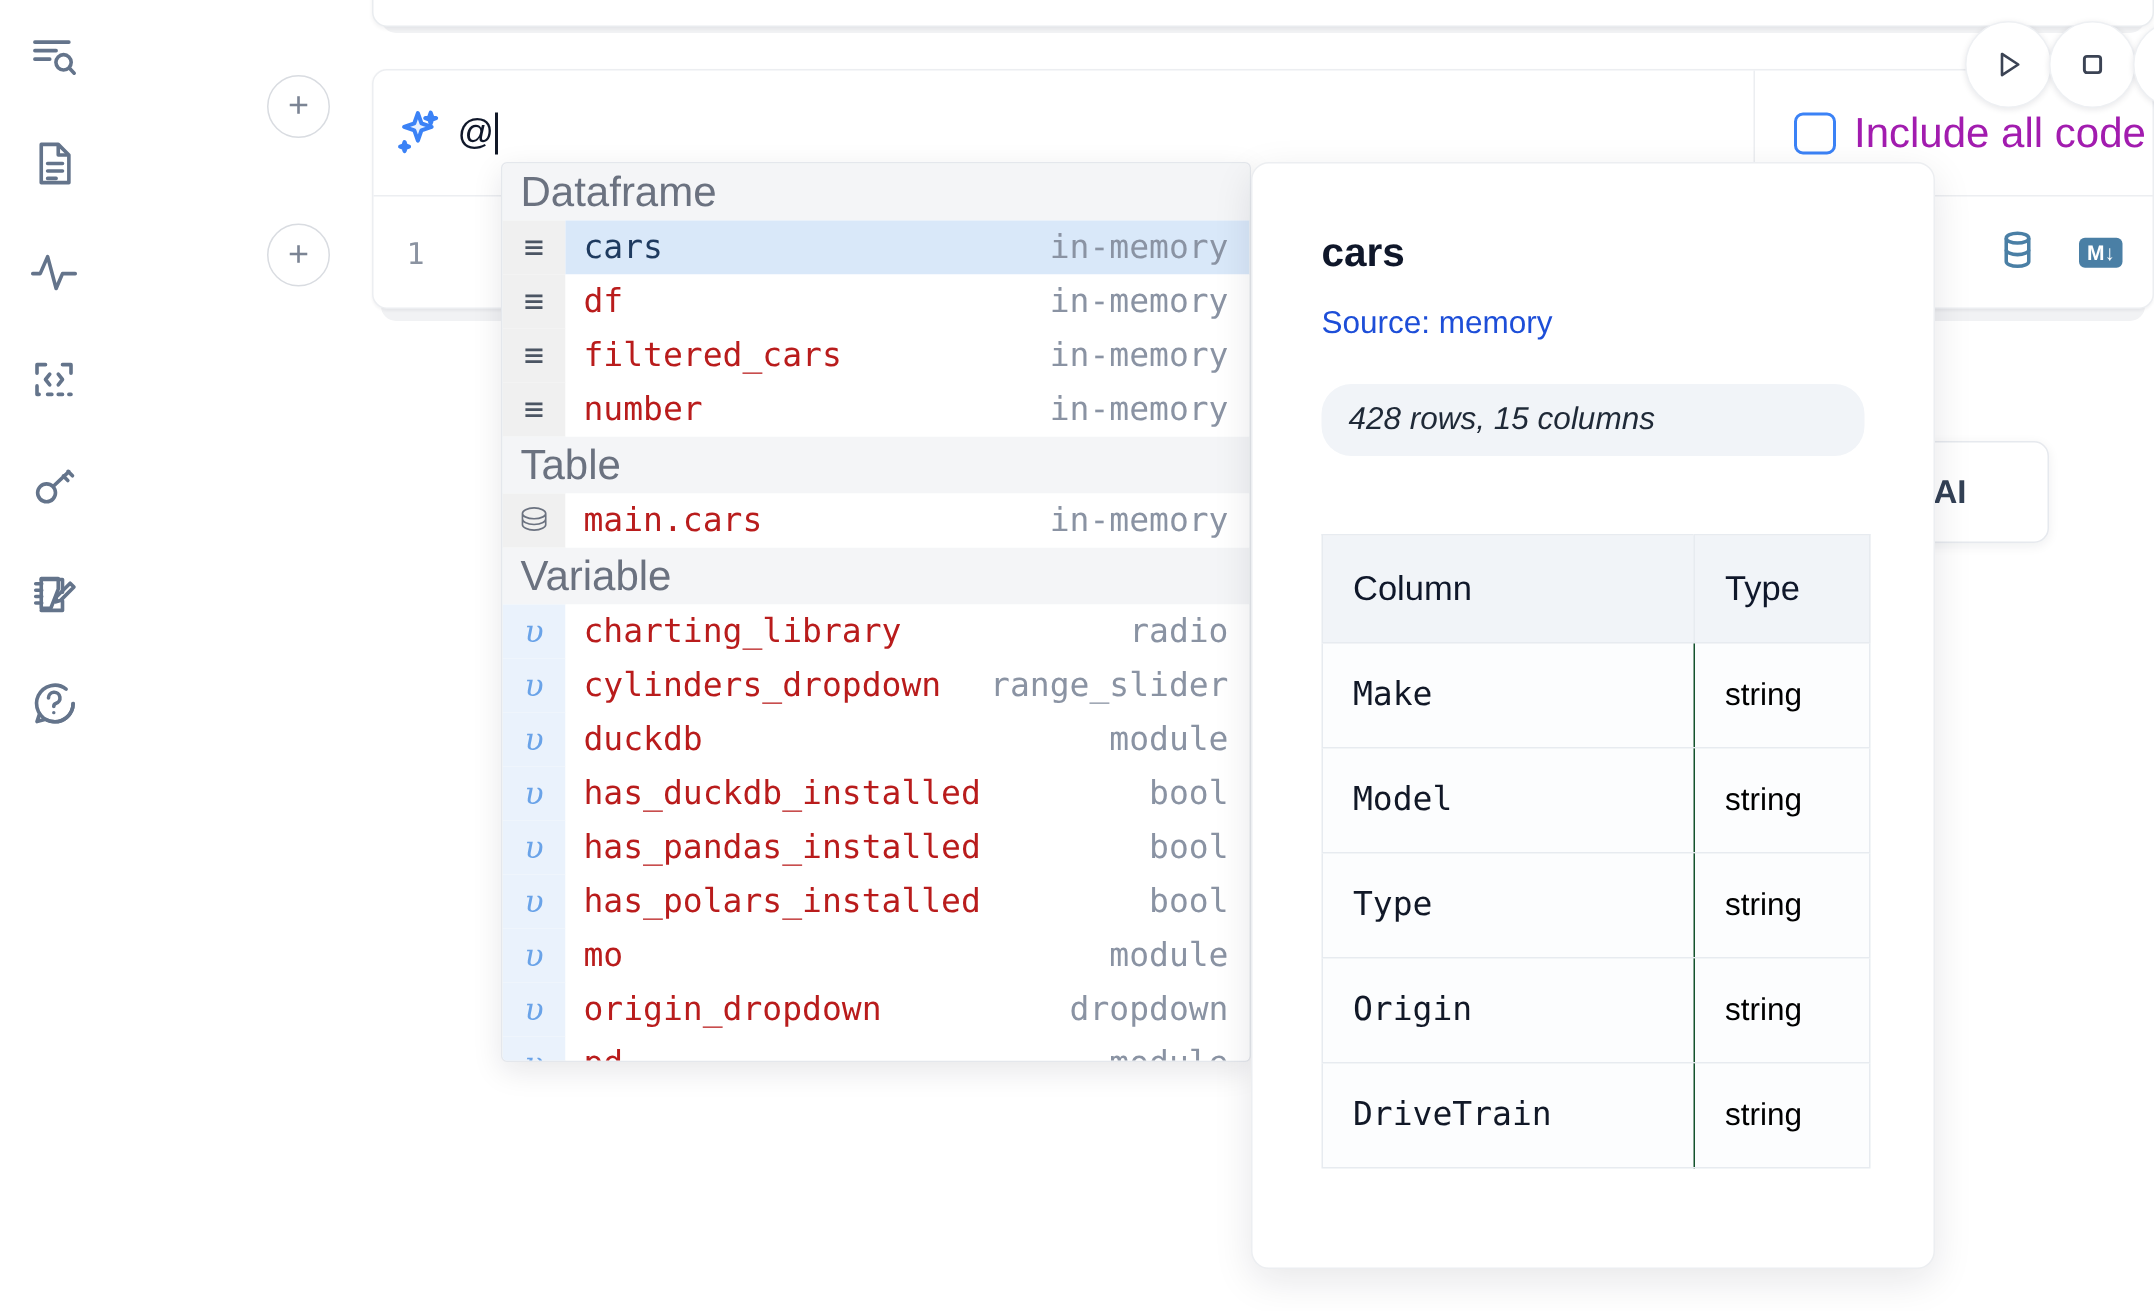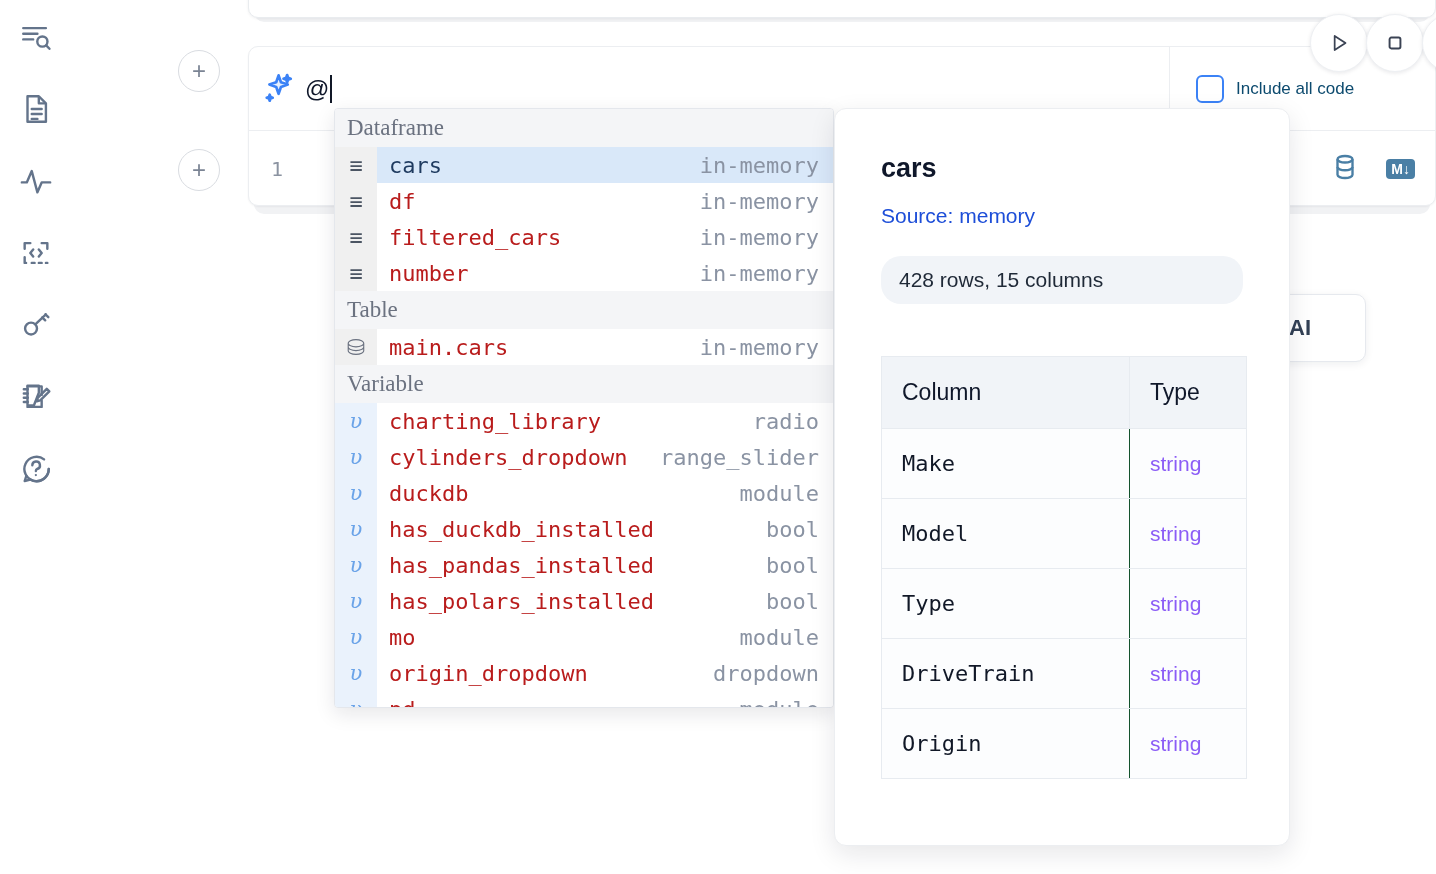--- a/index.html
+++ b/index.html
@@ -64,21 +64,21 @@
     margin-left:1px; vertical-align:middle;
   }
   .ai-right {
     width: 268px; height: 84px; border-left:1px solid #eceef1;
     display:flex; align-items:center; padding-left: 26px;
   }
   .chk {
     width:28px; height:28px; border:2px solid #3b82f6; border-radius:6px;
     background:#fff; flex:none;
   }
-  .chk-label { margin-left:12px; font-size:17px; color:#0c4a6e; white-space:nowrap; }
+  .chk-label { margin-left:12px; font-size:28px; color:#a21caf; white-space:nowrap; }
 
   .code-row {
     position:absolute; left:0; top:84px; width:1188px; height:75px;
     display:flex; align-items:center;
   }
   .linenum {
     width:56px; text-align:center; color:#8b93a1;
     font-family:"DejaVu Sans Mono", monospace; font-size:20px;
   }
   .code-icons {
@@ -127,22 +127,22 @@
     background:#ffffff;
     border:1px solid #e4e7ec;
     border-radius:4px;
     box-shadow: 0 6px 20px rgba(15,23,42,0.10);
     overflow:hidden;
     z-index: 20;
   }
   .ac-section {
     height:38px; background:#f4f5f7; display:flex; align-items:center;
     padding-left:12px;
-    font-family:Liberation Serif, serif;
-    font-size:23px; color:#6b7280;
+    font-family:Liberation Sans, sans-serif;
+    font-size:28px; color:#6b7280;
   }
   .ac-item {
     height:36px; display:flex; align-items:center;
     font-family:"DejaVu Sans Mono", monospace; font-size:22px;
   }
   .ac-gutter {
     width:42px; height:36px; flex:none;
     display:flex; align-items:center; justify-content:center;
   }
   .ac-gutter.df { background:#f0f0f0; color:#4b5563; }
@@ -166,39 +166,39 @@
     box-shadow: 0 8px 26px rgba(15,23,42,0.10);
     overflow:hidden;
     z-index: 30;
   }
   .info-inner { padding: 44px 46px 0 46px; }
   .info-title { font-size:27px; font-weight:bold; color:#0f172a; }
   .info-source { margin-top:20px; font-size:21px; color:#1d4ed8; }
   .info-chip {
     margin-top:28px; background:#f1f4f8; border-radius:20px;
     height:48px; display:flex; align-items:center; padding-left:18px;
-    font-size:21px; color:#1f2937;
+    font-size:21px; color:#1f2937;font-style:italic;
   }
   .info-table {
     margin-top:52px; width:366px; border-collapse:collapse;
     border:1px solid #e7ebf0;
   }
   .info-table th {
     background:#f1f4f8; text-align:left; font-weight:normal;
     font-size:23px; color:#0f172a; padding:22px 0 22px 20px;
     border-right:1px solid #e7ebf0; border-bottom:1px solid #e7ebf0;
   }
   .info-table th:last-child { border-right:none; }
   .info-table td {
     padding:22px 0 22px 20px; border-right:1px solid #14532d;
     border-bottom:1px solid #e7ebf0; background:#fcfdfe;
   }
   .info-table td:last-child { border-right:none; }
   .col-name { font-family:"DejaVu Sans Mono", monospace; font-size:22px; color:#111827; }
-  .col-type { font-size:21px; color:#8b5cf6; }
+  .col-type { font-size:21px; color:#000000; }
 </style>
 </head>
 <body>
 
 <div id="root">
 
   <div class="rail">
 
     <div class="rail-btn" style="top:14px;">
       <span>
@@ -454,25 +454,25 @@
             </tr>
             <tr>
               <td class="col-name">Model</td>
               <td class="col-type">string</td>
             </tr>
             <tr>
               <td class="col-name">Type</td>
               <td class="col-type">string</td>
             </tr>
             <tr>
-              <td class="col-name">DriveTrain</td>
+              <td class="col-name">Origin</td>
               <td class="col-type">string</td>
             </tr>
             <tr>
-              <td class="col-name">Origin</td>
+              <td class="col-name">DriveTrain</td>
               <td class="col-type">string</td>
             </tr>
           </tbody>
       </table>
     </div>
   </div>
 
 </div>
 
 </body></html>

